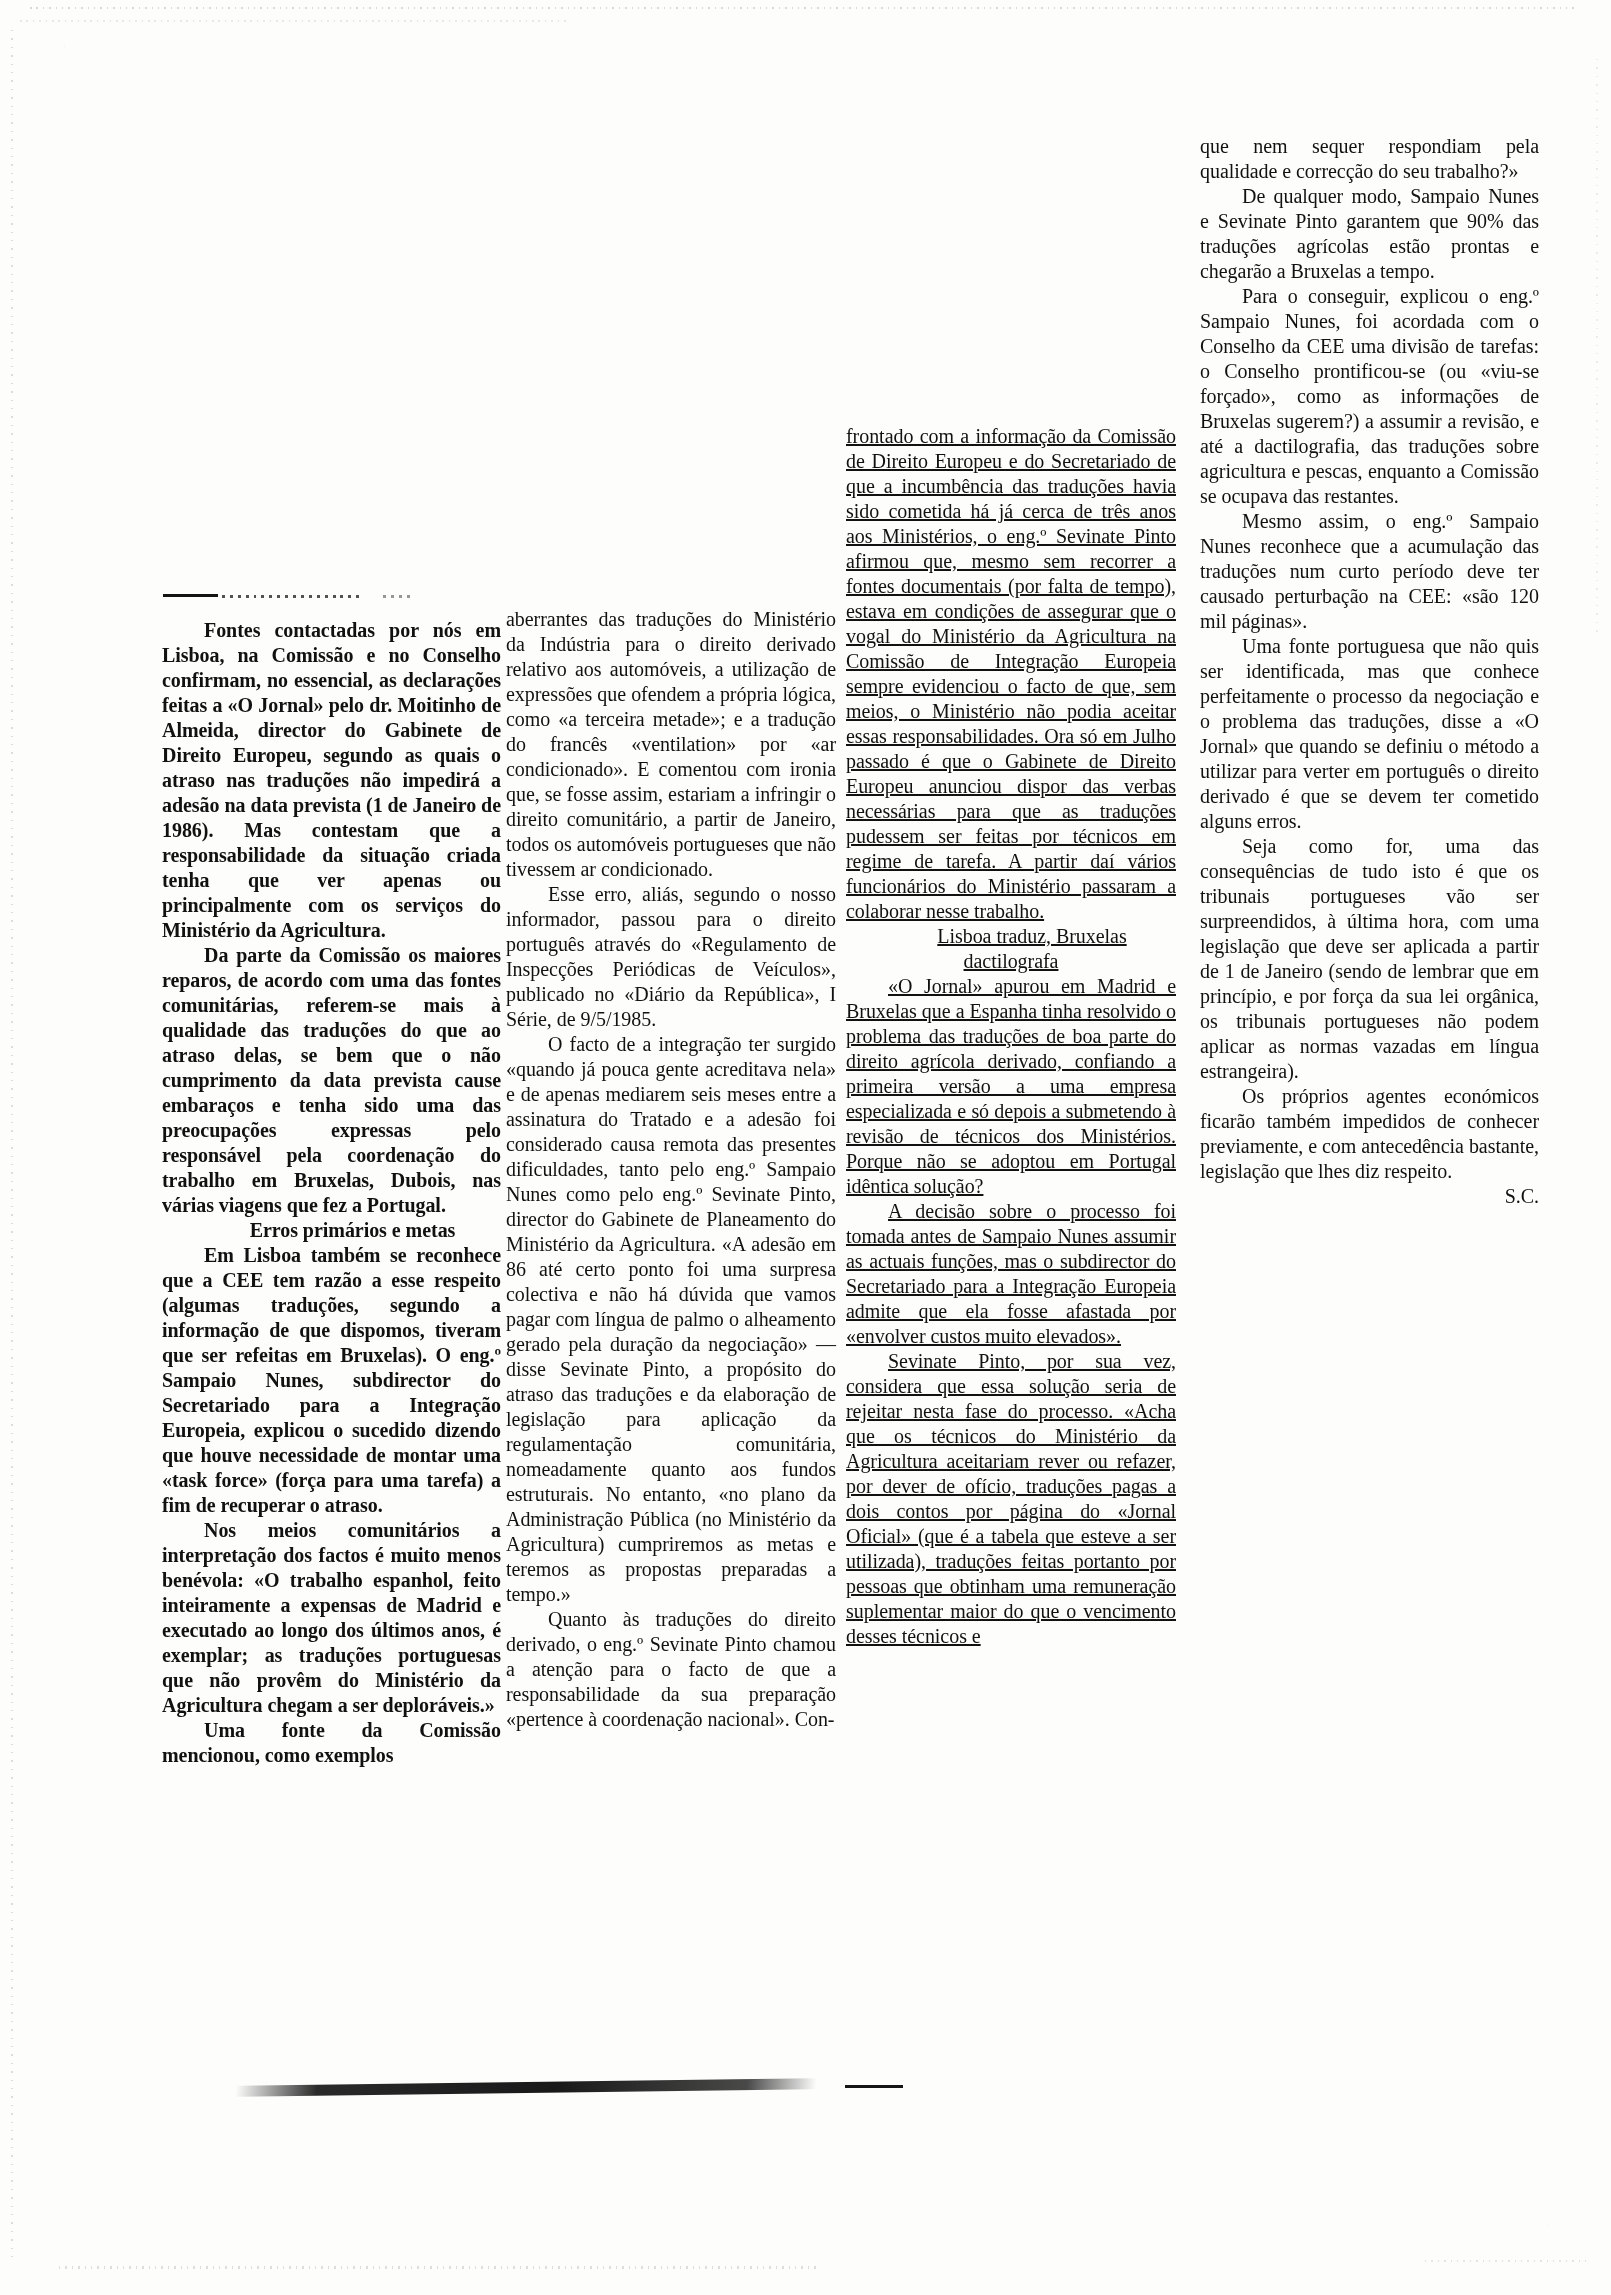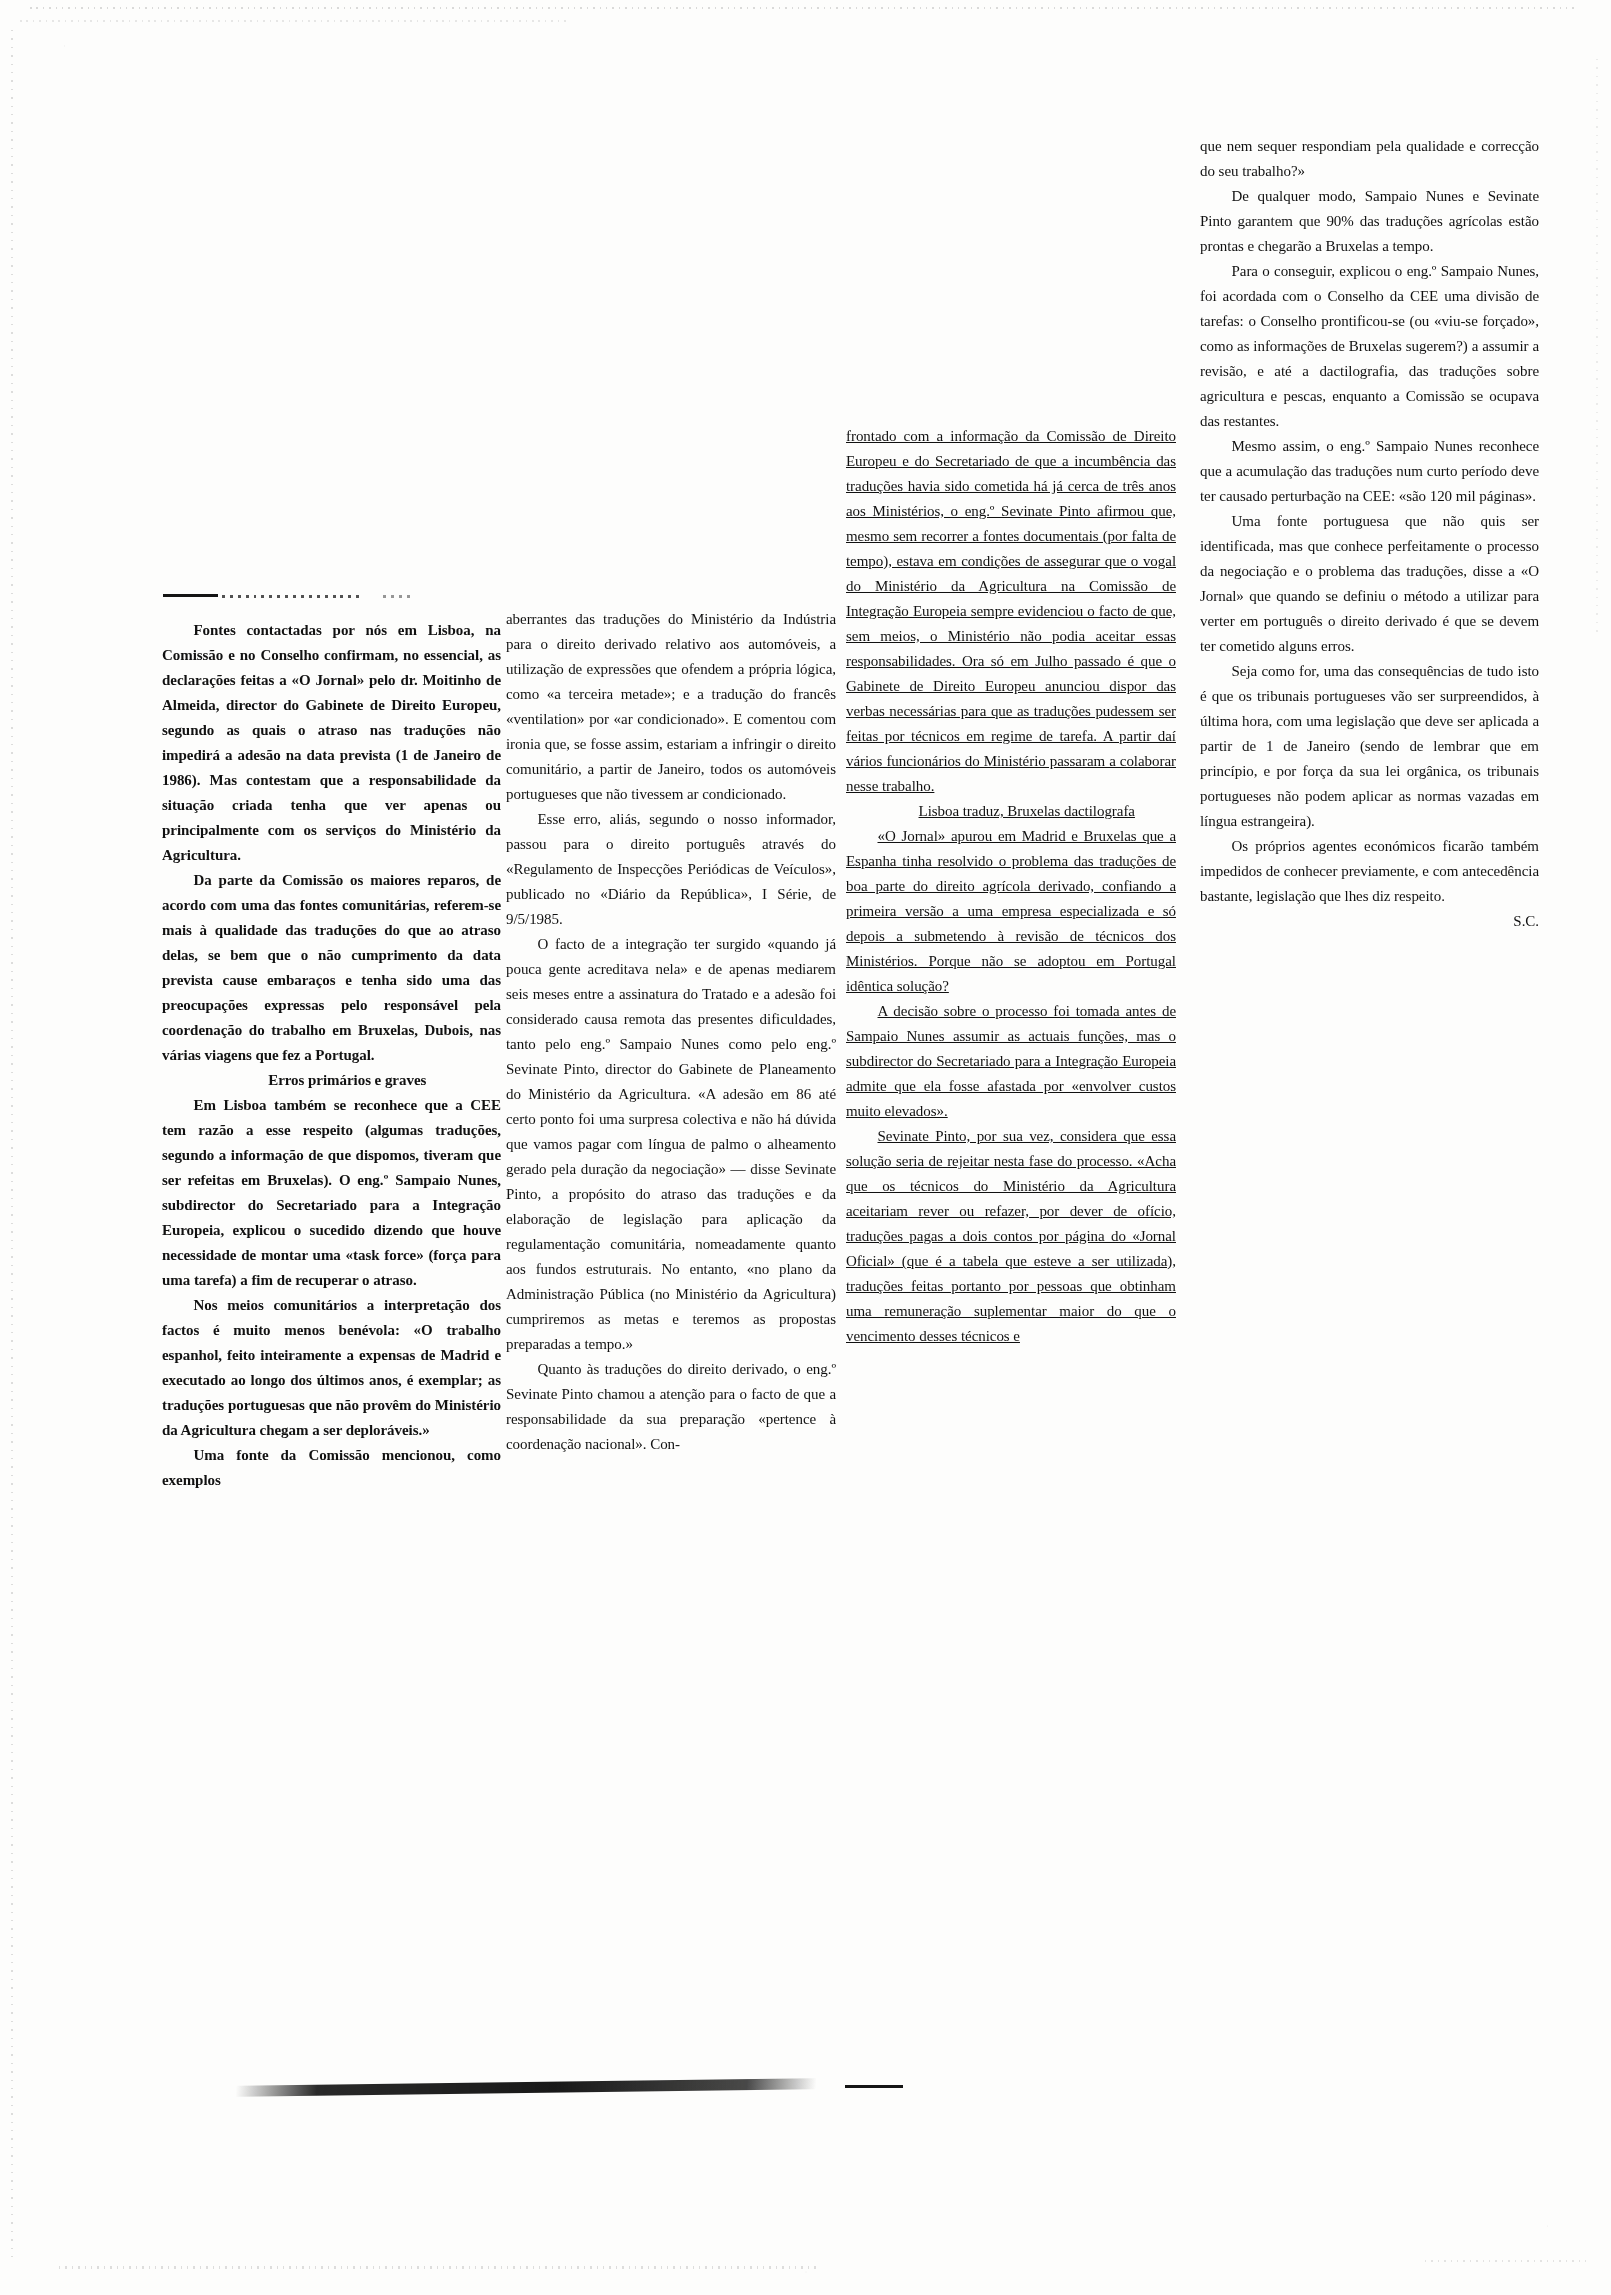--- a/index.html
+++ b/index.html
@@ -103,21 +103,21 @@
   .column {
     position: absolute;
     text-align: justify;
     text-justify: inter-word;
     hyphens: manual;
   }
 
   .column p {
     margin: 0;
     text-indent: 2.1em;
-    font-size: 15px;
+    font-size: 20px;
     line-height: 25px;
     letter-spacing: -0.05px;
     word-spacing: 0px;
   }
 
   .column p.noindent { text-indent: 0; }
 
   .subhead {
     margin: 12.8px 0 3.9px 0;
     font-size: 21.6px;
@@ -165,21 +165,21 @@
 
   <div class="col-rule" id="rule-c1"></div>
   <div class="rule-faint" id="rule-c1-faint"></div>
   <div class="rule-faint" id="rule-c1-faint2"></div>
   <div id="rule-bottom"></div>
   <div id="smear"></div>
 
   <div class="column" id="col1">
     <p>Fontes contactadas por nós em Lisboa, na Comissão e no Conselho confirmam, no essencial, as declarações feitas a «O Jornal» pelo dr. Moitinho de Almeida, director do Gabinete de Direito Europeu, segundo as quais o atraso nas traduções não impedirá a adesão na data prevista (1 de Janeiro de 1986). Mas contestam que a responsabilidade da situação criada tenha que ver apenas ou principalmente com os serviços do Ministério da Agricultura.</p>
     <p>Da parte da Comissão os maiores reparos, de acordo com uma das fontes comunitárias, referem-se mais à qualidade das traduções do que ao atraso delas, se bem que o não cumprimento da data prevista cause embaraços e tenha sido uma das preocupações expressas pelo responsável pela coordenação do trabalho em Bruxelas, Dubois, nas várias viagens que fez a Portugal.</p>
-    <p class="subhead">Erros primários e graves</p>
+    <p class="subhead">Erros primários e metas</p>
     <p>Em Lisboa também se reconhece que a CEE tem razão a esse respeito (algumas traduções, segundo a informação de que dispomos, tiveram que ser refeitas em Bruxelas). O eng.º Sampaio Nunes, subdirector do Secretariado para a Integração Europeia, explicou o sucedido dizendo que houve necessidade de montar uma «task force» (força para uma tarefa) a fim de recuperar o atraso.</p>
     <p>Nos meios comunitários a interpretação dos factos é muito menos benévola: «O trabalho espanhol, feito inteiramente a expensas de Madrid e executado ao longo dos últimos anos, é exemplar; as traduções portuguesas que não provêm do Ministério da Agricultura chegam a ser deploráveis.»</p>
     <p>Uma fonte da Comissão mencionou, como exemplos</p>
   </div>
 
   <div class="column" id="col2">
     <p class="noindent">aberrantes das traduções do Ministério da Indústria para o direito derivado relativo aos automóveis, a utilização de expressões que ofendem a própria lógica, como «a terceira metade»; e a tradução do francês «ventilation» por «ar condicionado». E comentou com ironia que, se fosse assim, estariam a infringir o direito comunitário, a partir de Janeiro, todos os automóveis portugueses que não tivessem ar condicionado.</p>
     <p>Esse erro, aliás, segundo o nosso informador, passou para o direito português através do «Regulamento de Inspecções Periódicas de Veículos», publicado no «Diário da República», I Série, de 9/5/1985.</p>
     <p>O facto de a integração ter surgido «quando já pouca gente acreditava nela» e de apenas mediarem seis meses entre a assinatura do Tratado e a adesão foi considerado causa remota das presentes dificuldades, tanto pelo eng.º Sampaio Nunes como pelo eng.º Sevinate Pinto, director do Gabinete de Planeamento do Ministério da Agricultura. «A adesão em 86 até certo ponto foi uma surpresa colectiva e não há dúvida que vamos pagar com língua de palmo o alheamento gerado pela duração da negociação» — disse Sevinate Pinto, a propósito do atraso das traduções e da elaboração de legislação para aplicação da regulamentação comunitária, nomeadamente quanto aos fundos estruturais. No entanto, «no plano da Administração Pública (no Ministério da Agricultura) cumpriremos as metas e teremos as propostas preparadas a tempo.»</p>
     <p>Quanto às traduções do direito derivado, o eng.º Sevinate Pinto chamou a atenção para o facto de que a responsabilidade da sua preparação «pertence à coordenação nacional». Con-</p>

